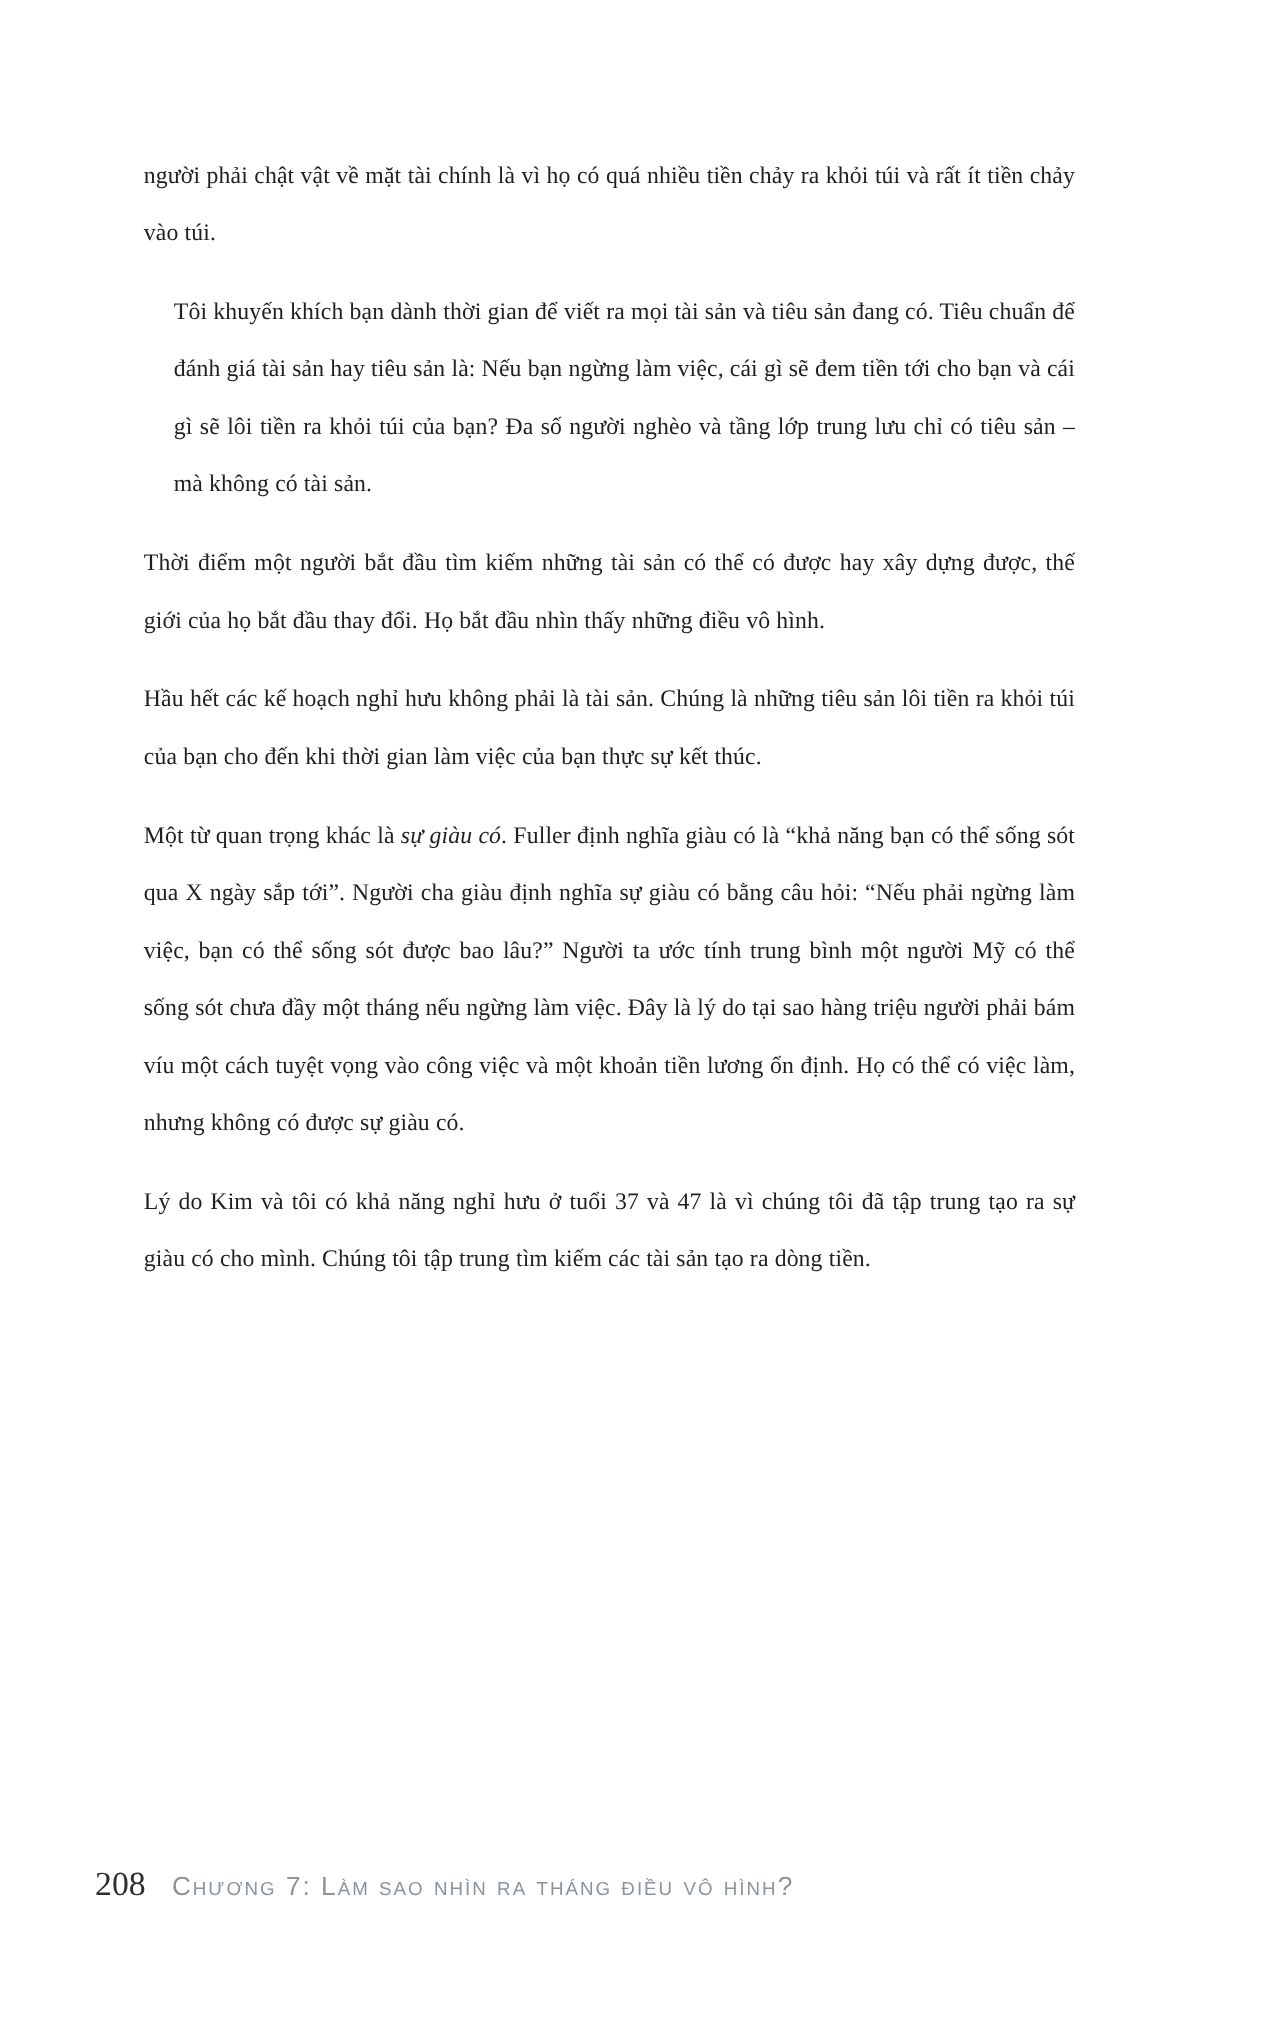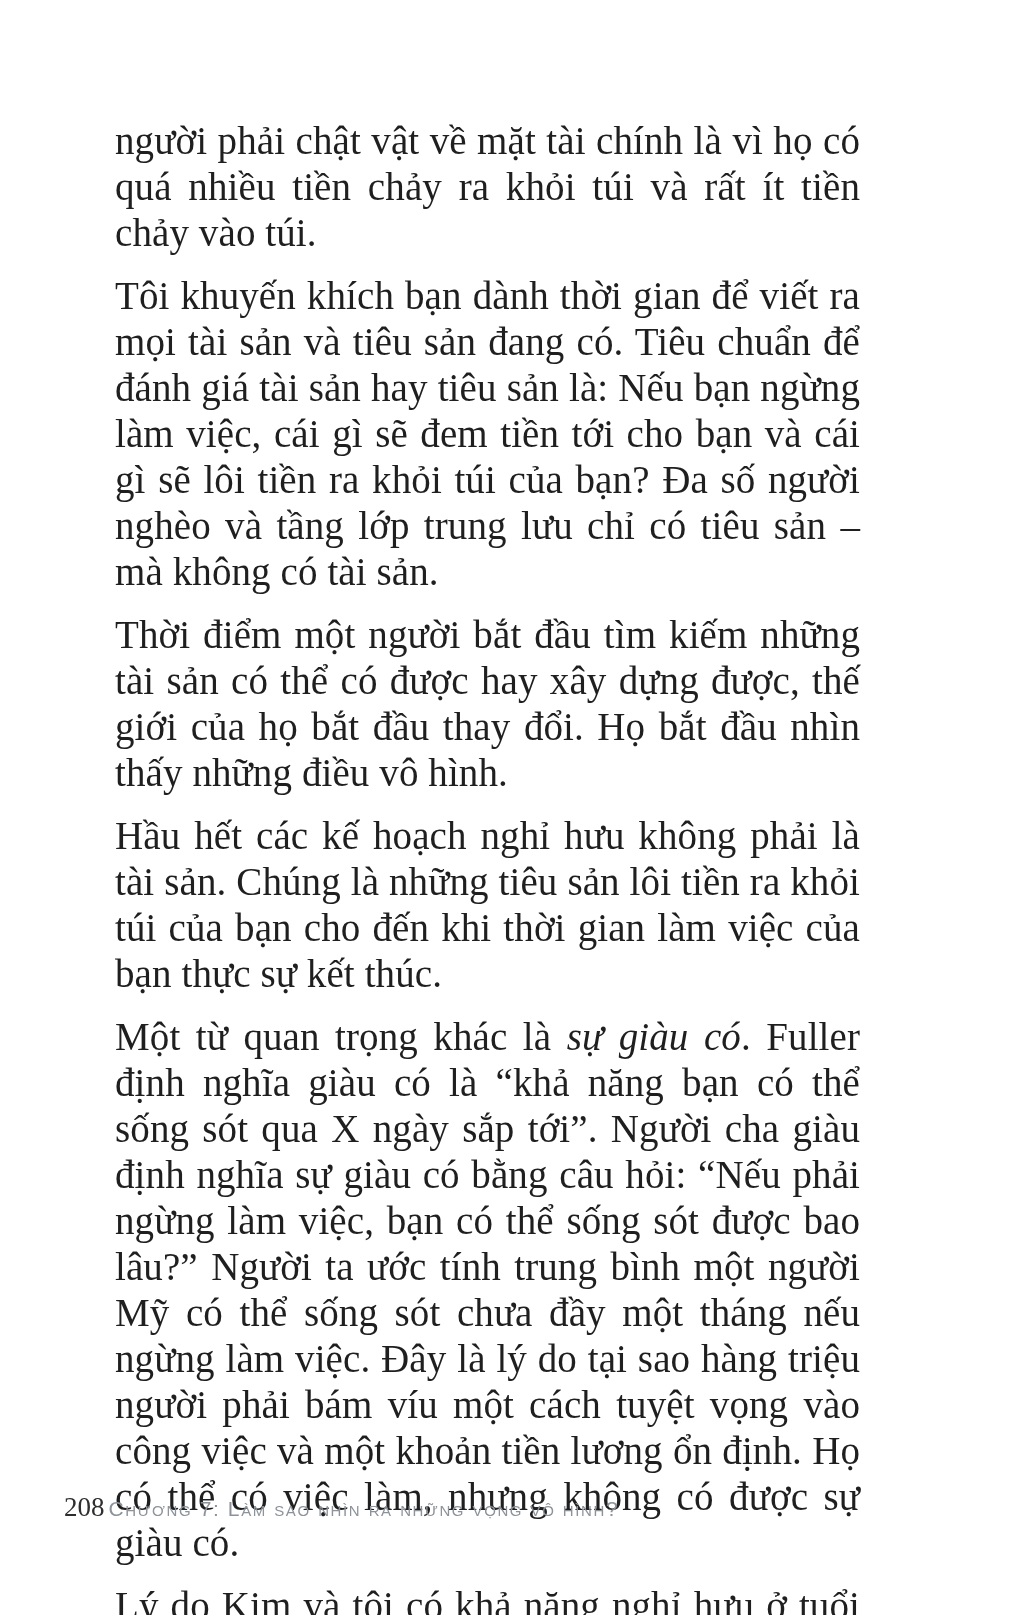--- a/index.html
+++ b/index.html
@@ -16,38 +16,38 @@
     font-family: "Liberation Serif", "DejaVu Serif", serif;
   }
   .text-block {
     position: absolute;
     left: 115px;
     top: 118px;
     width: 745px;
   }
   .para {
     margin: 0 0 17px 0;
-    font-size: 39px;
+    font-size: 19px;
     line-height: 46px;
     color: #1f1f1f;
     text-align: justify;
     letter-spacing: 0.1px;
   }
   .para span.italic {
     font-style: italic;
     margin-top: 28px;
   }
   .footer {
     position: absolute;
-    left: 64px;
+    left: 76px;
     top: 1492px;
     width: 870px;
     display: flex;
     align-items: baseline;
-    gap: 4px;
+    gap: 21px;
     white-space: nowrap;
   }
   .page-number {
     font-family: "Liberation Serif", "DejaVu Serif", serif;
     font-size: 27px;
     color: #2e2e2e;
   }
   .chapter-title {
     font-family: "Liberation Sans", "DejaVu Sans", sans-serif;
     font-variant: small-caps;
@@ -58,25 +58,25 @@
   }
 </style>
 </head>
 <body style="background: rgb(255, 255, 255);">
 
 <div class="page">
 
   <div class="text-block">
 
   <p class="para" style="color: rgb(31, 31, 31);"><span>người phải chật vật về mặt tài chính là vì họ có quá nhiều tiền chảy ra khỏi túi và rất ít tiền chảy vào túi.</span></p>
-      <p class="para" style="color: rgb(31, 31, 31);"><span>Tôi khuyến khích bạn dành thời gian để viết ra mọi tài sản và tiêu sản đang có. Tiêu chuẩn để đánh giá tài sản hay tiêu sản là: Nếu bạn ngừng làm việc, cái gì sẽ đem tiền tới cho bạn và cái gì sẽ lôi tiền ra khỏi túi của bạn? Đa số người nghèo và tầng lớp trung lưu chỉ có tiêu sản – mà không có tài sản.</span></p>
+      <p class="para" style="color: rgb(31, 31, 31); margin-left: 24px;"><span>Tôi khuyến khích bạn dành thời gian để viết ra mọi tài sản và tiêu sản đang có. Tiêu chuẩn để đánh giá tài sản hay tiêu sản là: Nếu bạn ngừng làm việc, cái gì sẽ đem tiền tới cho bạn và cái gì sẽ lôi tiền ra khỏi túi của bạn? Đa số người nghèo và tầng lớp trung lưu chỉ có tiêu sản – mà không có tài sản.</span></p>
       <p class="para" style="color: rgb(31, 31, 31);"><span>Thời điểm một người bắt đầu tìm kiếm những tài sản có thể có được hay xây dựng được, thế giới của họ bắt đầu thay đổi. Họ bắt đầu nhìn thấy những điều vô hình.</span></p>
       <p class="para" style="color: rgb(31, 31, 31);"><span>Hầu hết các kế hoạch nghỉ hưu không phải là tài sản. Chúng là những tiêu sản lôi tiền ra khỏi túi của bạn cho đến khi thời gian làm việc của bạn thực sự kết thúc.</span></p>
       <p class="para" style="color: rgb(31, 31, 31);"><span>Một từ quan trọng khác là </span><span class="italic">sự giàu có</span><span>. Fuller định nghĩa giàu có là “khả năng bạn có thể sống sót qua X ngày sắp tới”. Người cha giàu định nghĩa sự giàu có bằng câu hỏi: “Nếu phải ngừng làm việc, bạn có thể sống sót được bao lâu?” Người ta ước tính trung bình một người Mỹ có thể sống sót chưa đầy một tháng nếu ngừng làm việc. Đây là lý do tại sao hàng triệu người phải bám víu một cách tuyệt vọng vào công việc và một khoản tiền lương ổn định. Họ có thể có việc làm, nhưng không có được sự giàu có.</span></p>
       <p class="para" style="color: rgb(31, 31, 31);"><span>Lý do Kim và tôi có khả năng nghỉ hưu ở tuổi 37 và 47 là vì chúng tôi đã tập trung tạo ra sự giàu có cho mình. Chúng tôi tập trung tìm kiếm các tài sản tạo ra dòng tiền.</span></p>
     </div>
 
   <div class="footer">
     <span class="page-number">208</span>
-    <span class="chapter-title" style="color: rgb(141, 147, 155);">Chương 7: Làm sao nhìn ra những vọng vô hình?</span>
+    <span class="chapter-title" style="color: rgb(141, 147, 155);">Chương 7: Làm sao nhìn ra tháng điều vô hình?</span>
   </div>
 
 </div>
 
 </body></html>

